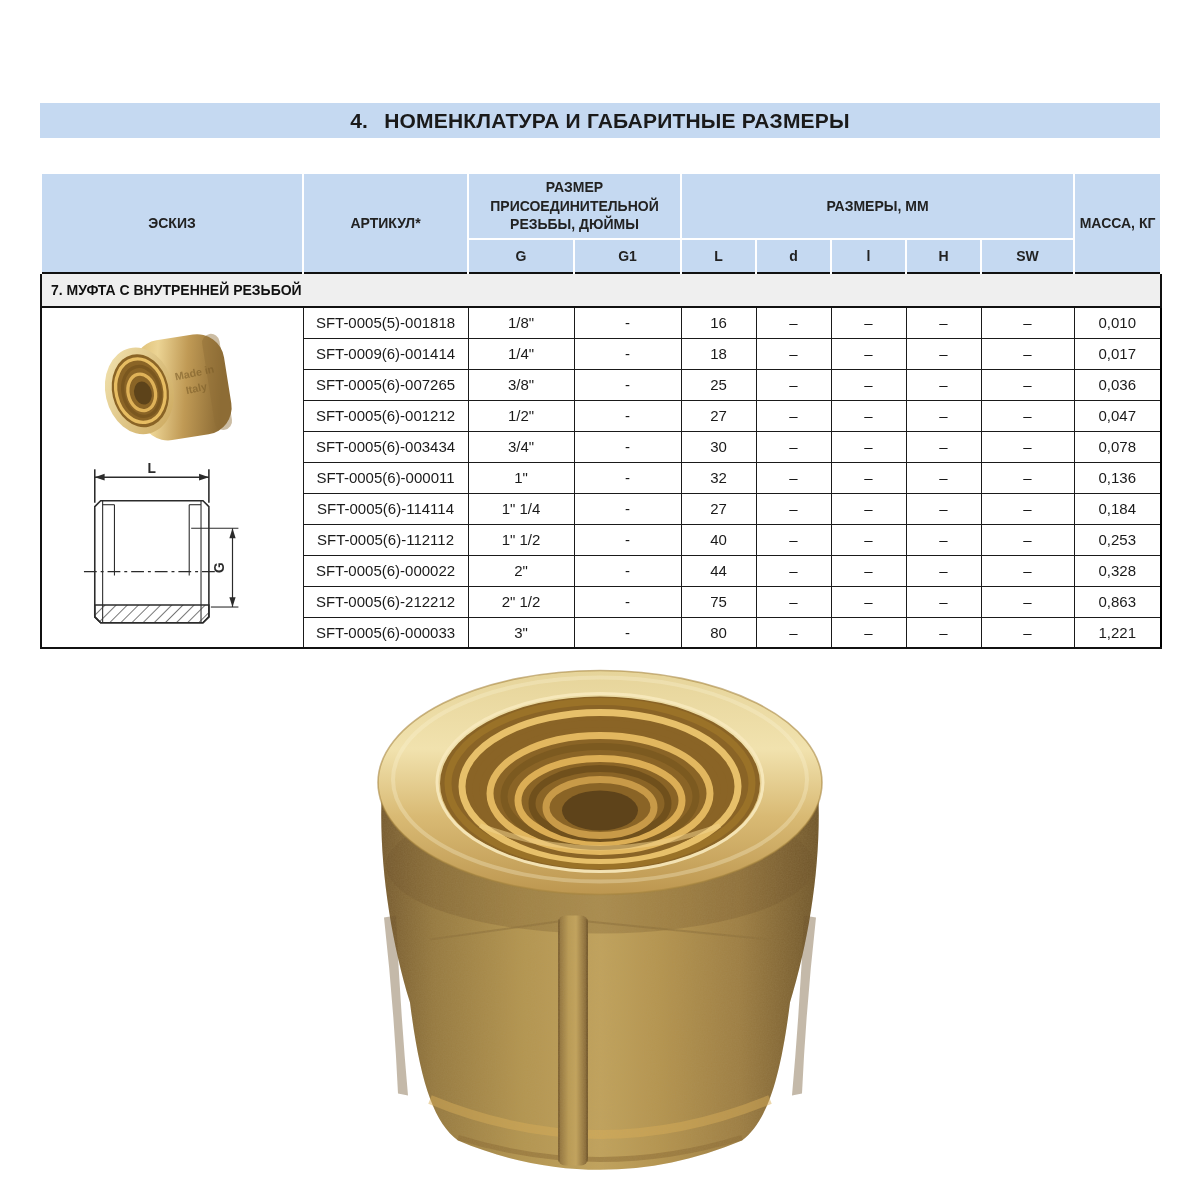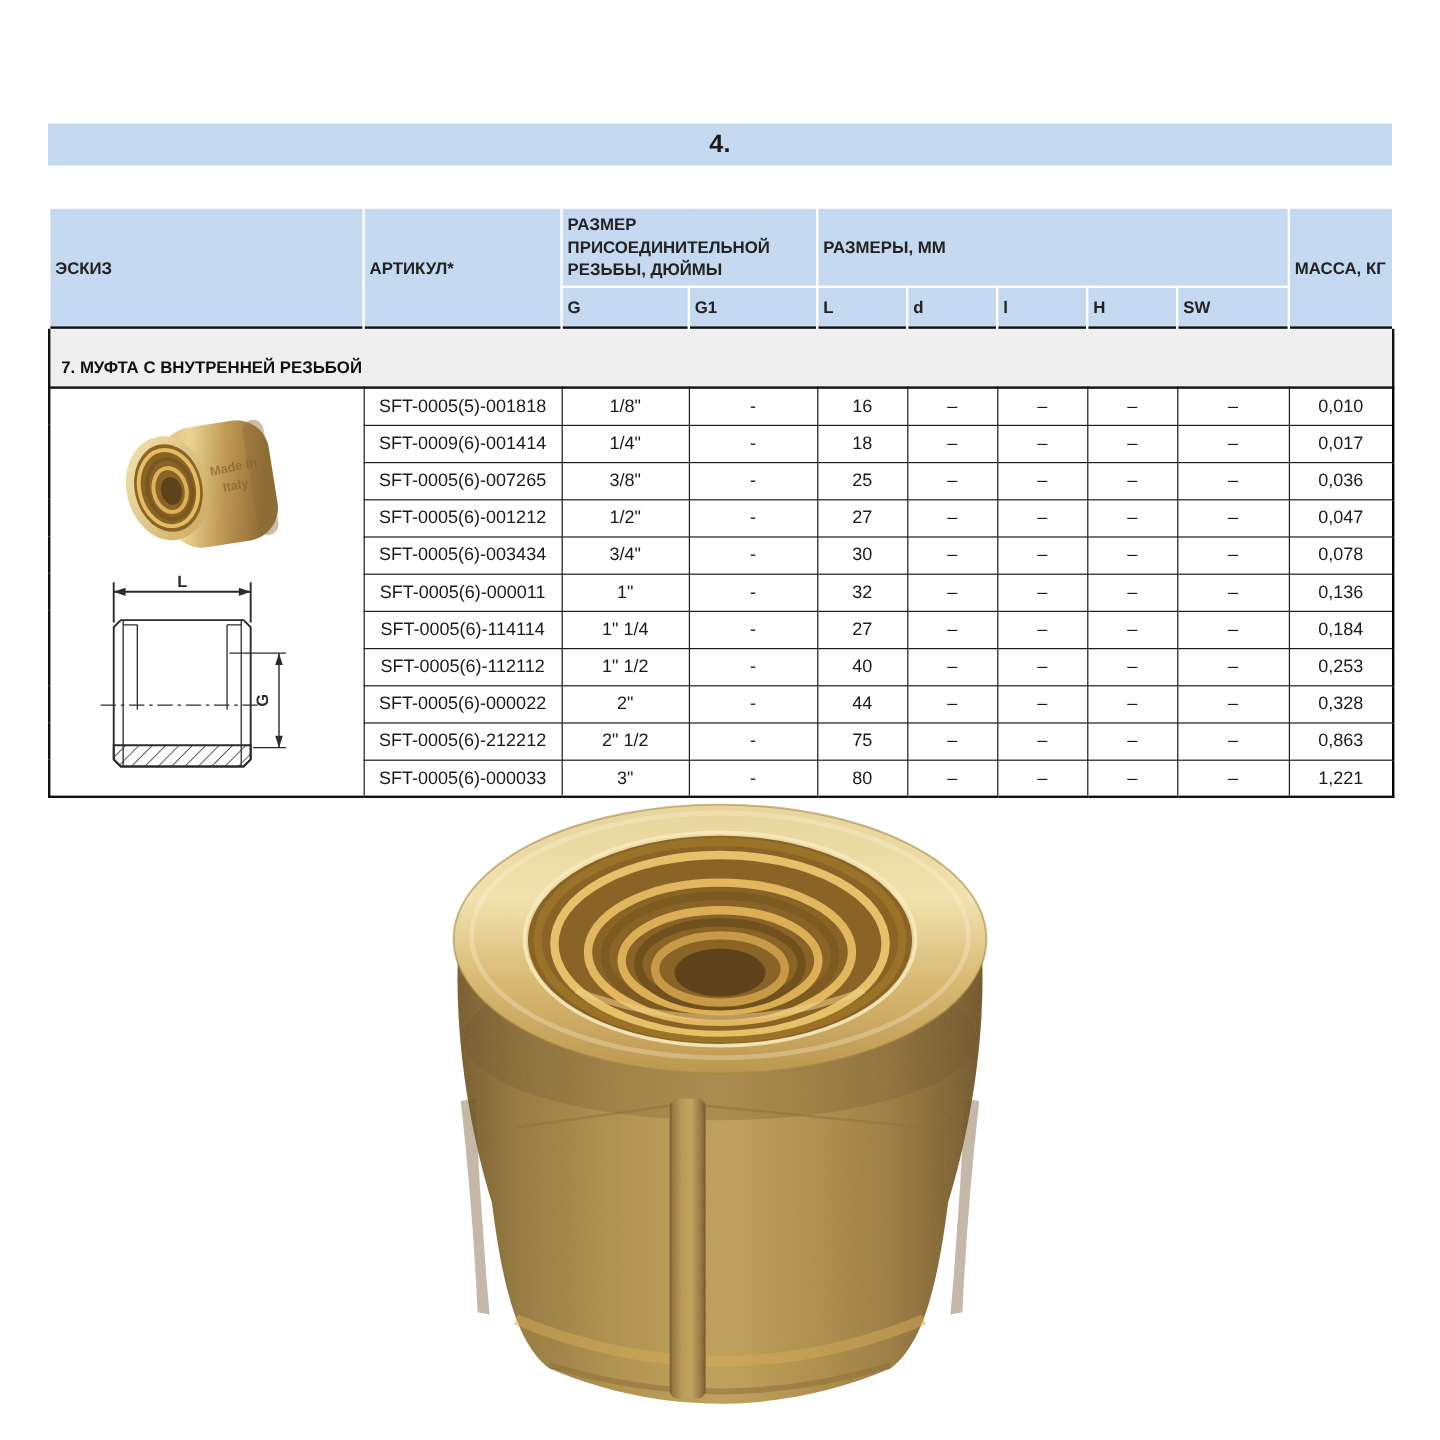--- a/index.html
+++ b/index.html
@@ -13,28 +13,28 @@
     background:#c5d9f1; display:flex; align-items:center; justify-content:center;
     gap:16px; font-size:21px; font-weight:bold; color:#1a1a1a; letter-spacing:.2px;
   }
   
   table.spec {
     position:absolute; left:40px; top:172px; width:1120px;
     border-collapse:collapse; table-layout:fixed; background:#fff;
   }
   table.spec th {
     background:#c5d9f1; border:2px solid #ffffff; border-bottom:0;
-    font-size:14px; font-weight:700; color:#222; text-align:left;
+    font-size:14px; font-weight:700; color:#222; text-align:center;
     vertical-align:middle; line-height:1.35; padding:2px 4px;
   }
   table.spec thead tr.hrow1 { height:66px; }
   table.spec thead tr.hrow2 { height:34px; }
   tr.section-row td {
     height:32px; background:#efefef; border:2px solid #111;
-    font-size:14px; font-weight:700; color:#111; text-align:left; padding:16px 0 0 9px;
+    font-size:14px; font-weight:700; color:#111; text-align:left; padding:0 0 0 9px;
   }
   tr.data-row { height:31px; }
   tr.data-row td {
     border:1px solid #1a1a1a; text-align:center; vertical-align:middle;
     font-size:15px; color:#1a1a1a; padding:0 2px; background:#fff;
   }
   tr.data-row td:last-child { border-right:2px solid #000000; }
   tr.data-row.last td { border-bottom:2px solid #111; }
   td.sketch-cell {
     border:1px solid #1a1a1a; border-left:2px solid #111 !important;
@@ -46,20 +46,21 @@
   
   .product-photo { position:absolute; left:370px; top:666px; width:460px; height:508px; }
 </style>
 </head>
 <body>
 
 <div class="page">
 
   <div class="banner">
     <span>4.</span>
+    <span>НОМЕНКЛАТУРА И ГАБАРИТНЫЕ РАЗМЕРЫ</span>
   </div>
 
   <table class="spec">
     <colgroup>
       <col style="width:262px">
         <col style="width:165px">
         <col style="width:106px">
       <col style="width:107px">
         <col style="width:75px">
         <col style="width:75px">

